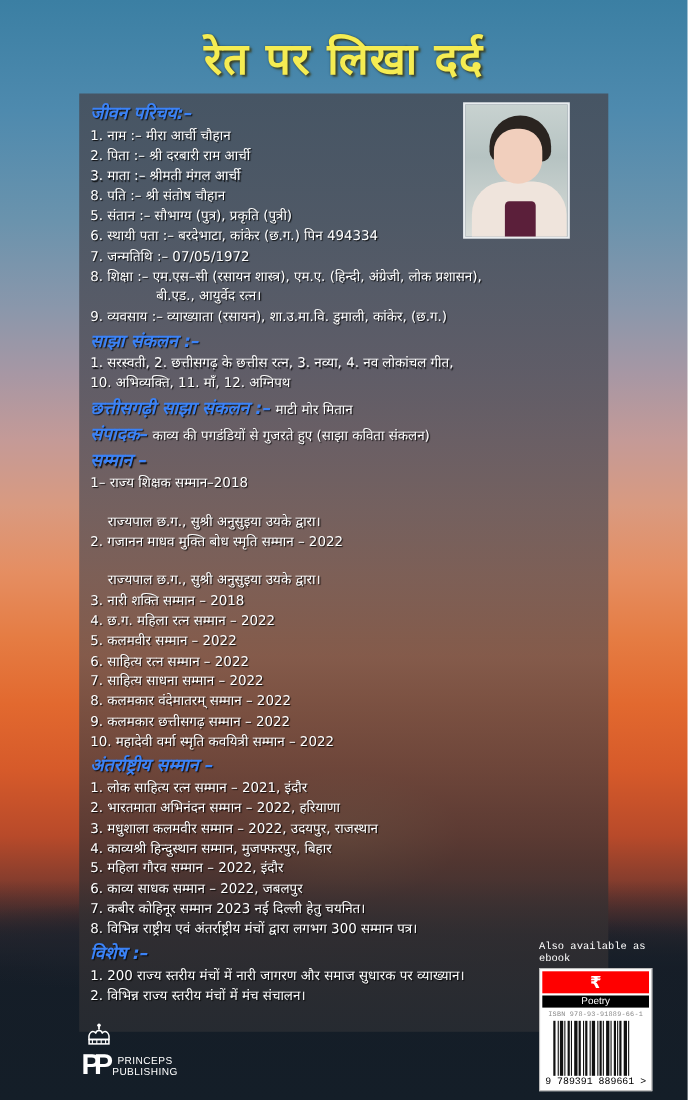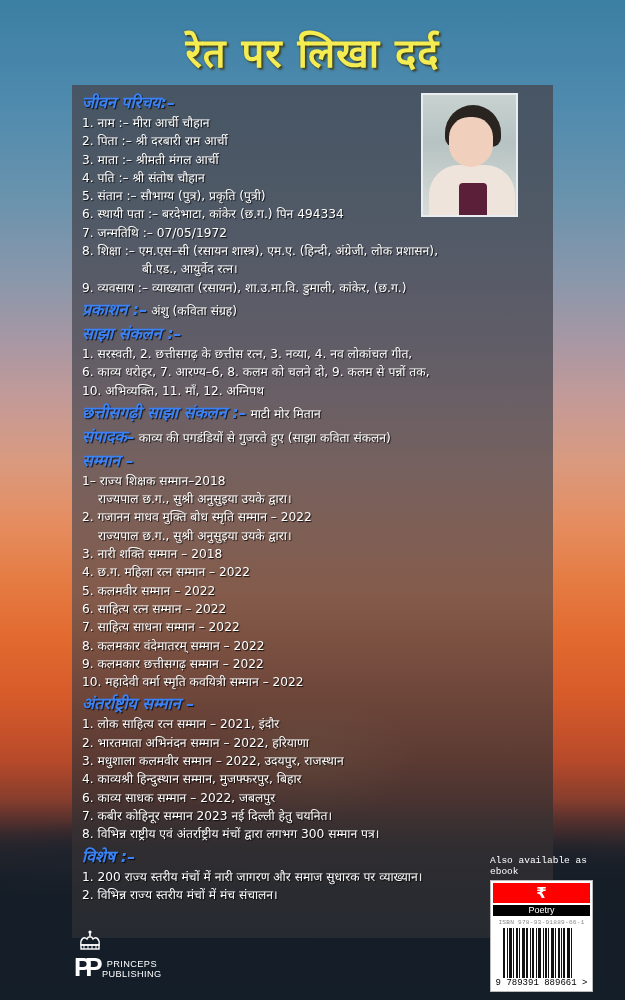--- a/index.html
+++ b/index.html
@@ -40,21 +40,21 @@
     color: #ffffff; font-size: 12.2px; line-height: 18.3px;
     text-shadow: 1px 1px 1px rgba(0,0,0,0.85);
   }
   .h {
     color: #3b82f6; font-weight: bold; font-style: italic; font-size: 16px;
     line-height: 22px; text-shadow: 1px 1px 1px rgba(0,0,0,0.8);
   }
   .h-inline { display: inline; }
   .row { white-space: nowrap; }
   .sec { margin-top: 2px; }
-  .indent { padding-left: 16px; }
+  .indent { padding-left: 16px; margin-top: 17px; }
   .indent2 { padding-left: 60px; }
   .photo {
     position: absolute; left: 421px; top: 93px; width: 97px; height: 124px;
     border: 2px solid #e9edf0; overflow: hidden;
     background: linear-gradient(to bottom, #c8d2d0 0%, #b6c3c2 40%, #d8dcd8 100%);
   }
   .photo .hair { position:absolute; left:22px; top:10px; width:56px; height:42px; border-radius: 30px 30px 10px 10px; background:#2a2420; }
   .photo .face { position:absolute; left:26px; top:22px; width:44px; height:50px; border-radius: 22px 22px 24px 24px; background:#f1cfbd; }
   .photo .body { position:absolute; left:6px; top:70px; width:86px; height:60px; border-radius: 30px 30px 0 0; background:#efe4dc; }
   .photo .top { position:absolute; left:36px; top:88px; width:28px; height:40px; background:#5b1f3a; border-radius: 4px; }
@@ -90,36 +90,31 @@
   <div class="top"></div>
   <div class="hair"></div>
   <div class="face"></div>
 </div>
 
 <div class="content">
   <div class="h">जीवन परिचय:–</div>
   <div class="row">1. नाम :– मीरा आर्ची चौहान</div>
   <div class="row">2. पिता :– श्री दरबारी राम आर्ची</div>
   <div class="row">3. माता :– श्रीमती मंगल आर्ची</div>
-  <div class="row">4. पति :– श्री संतोष चौहान</div>
+  <div class="row">8. पति :– श्री संतोष चौहान</div>
   <div class="row">5. संतान :– सौभाग्य (पुत्र), प्रकृति (पुत्री)</div>
   <div class="row">6. स्थायी पता :– बरदेभाटा, कांकेर (छ.ग.) पिन 494334</div>
   <div class="row">7. जन्मतिथि :– 07/05/1972</div>
   <div class="row">8. शिक्षा :– एम.एस–सी (रसायन शास्त्र), एम.ए. (हिन्दी, अंग्रेजी, लोक प्रशासन),</div>
   <div class="row indent2">बी.एड., आयुर्वेद रत्न।</div>
   <div class="row">9. व्यवसाय :– व्याख्याता (रसायन), शा.उ.मा.वि. डुमाली, कांकेर, (छ.ग.)</div>
 
-  <div class="row sec">
-    <span class="h h-inline">प्रकाशन :–</span>
-    <span>अंशु (कविता संग्रह)</span>
-  </div>
 
   <div class="h sec">साझा संकलन :–</div>
   <div class="row">1. सरस्वती, 2. छत्तीसगढ़ के छत्तीस रत्न, 3. नव्या, 4. नव लोकांचल गीत,</div>
-  <div class="row">6. काव्य धरोहर, 7. आरण्य–6, 8. कलम को चलने दो, 9. कलम से पन्नों तक,</div>
   <div class="row">10. अभिव्यक्ति, 11. माँ, 12. अग्निपथ</div>
 
   <div class="row sec">
     <span class="h h-inline">छत्तीसगढ़ी साझा संकलन :–</span>
     <span>माटी मोर मितान</span>
   </div>
 
   <div class="row sec">
     <span class="h h-inline">संपादक–</span>
     <span>काव्य की पगडंडियों से गुजरते हुए (साझा कविता संकलन)</span>
@@ -137,20 +132,21 @@
   <div class="row">7. साहित्य साधना सम्मान – 2022</div>
   <div class="row">8. कलमकार वंदेमातरम् सम्मान – 2022</div>
   <div class="row">9. कलमकार छत्तीसगढ़ सम्मान – 2022</div>
   <div class="row">10. महादेवी वर्मा स्मृति कवयित्री सम्मान – 2022</div>
 
   <div class="h sec">अंतर्राष्ट्रीय सम्मान –</div>
   <div class="row">1. लोक साहित्य रत्न सम्मान – 2021, इंदौर</div>
   <div class="row">2. भारतमाता अभिनंदन सम्मान – 2022, हरियाणा</div>
   <div class="row">3. मधुशाला कलमवीर सम्मान – 2022, उदयपुर, राजस्थान</div>
   <div class="row">4. काव्यश्री हिन्दुस्थान सम्मान, मुजफ्फरपुर, बिहार</div>
+  <div class="row">5. महिला गौरव सम्मान – 2022, इंदौर</div>
   <div class="row">6. काव्य साधक सम्मान – 2022, जबलपुर</div>
   <div class="row">7. कबीर कोहिनूर सम्मान 2023 नई दिल्ली हेतु चयनित।</div>
   <div class="row">8. विभिन्न राष्ट्रीय एवं अंतर्राष्ट्रीय मंचों द्वारा लगभग 300 सम्मान पत्र।</div>
 
   <div class="h sec">विशेष :–</div>
   <div class="row">1. 200 राज्य स्तरीय मंचों में नारी जागरण और समाज सुधारक पर व्याख्यान।</div>
   <div class="row">2. विभिन्न राज्य स्तरीय मंचों में मंच संचालन।</div>
 </div>
 
 <div class="barcode-wrap">

